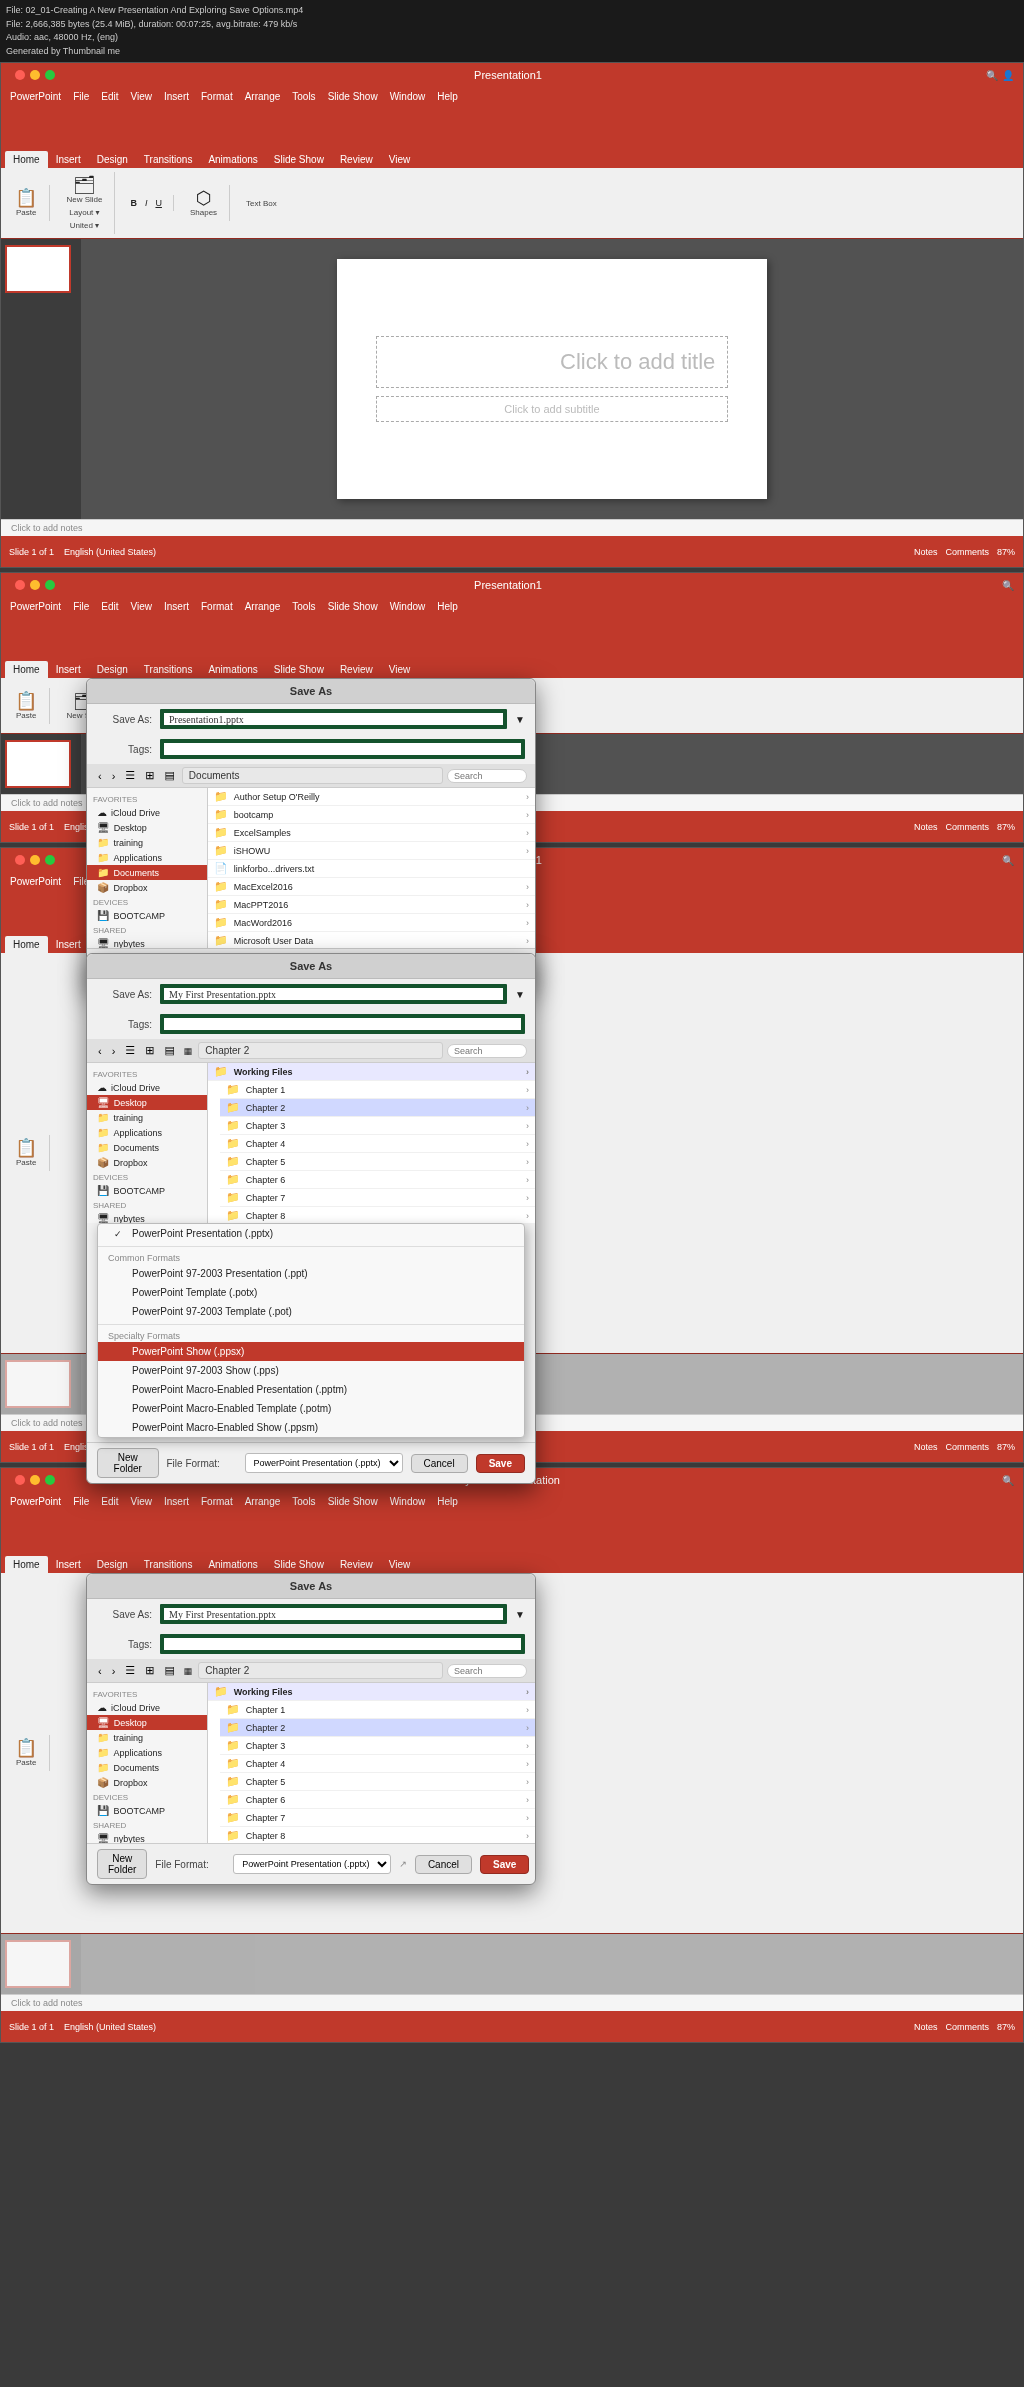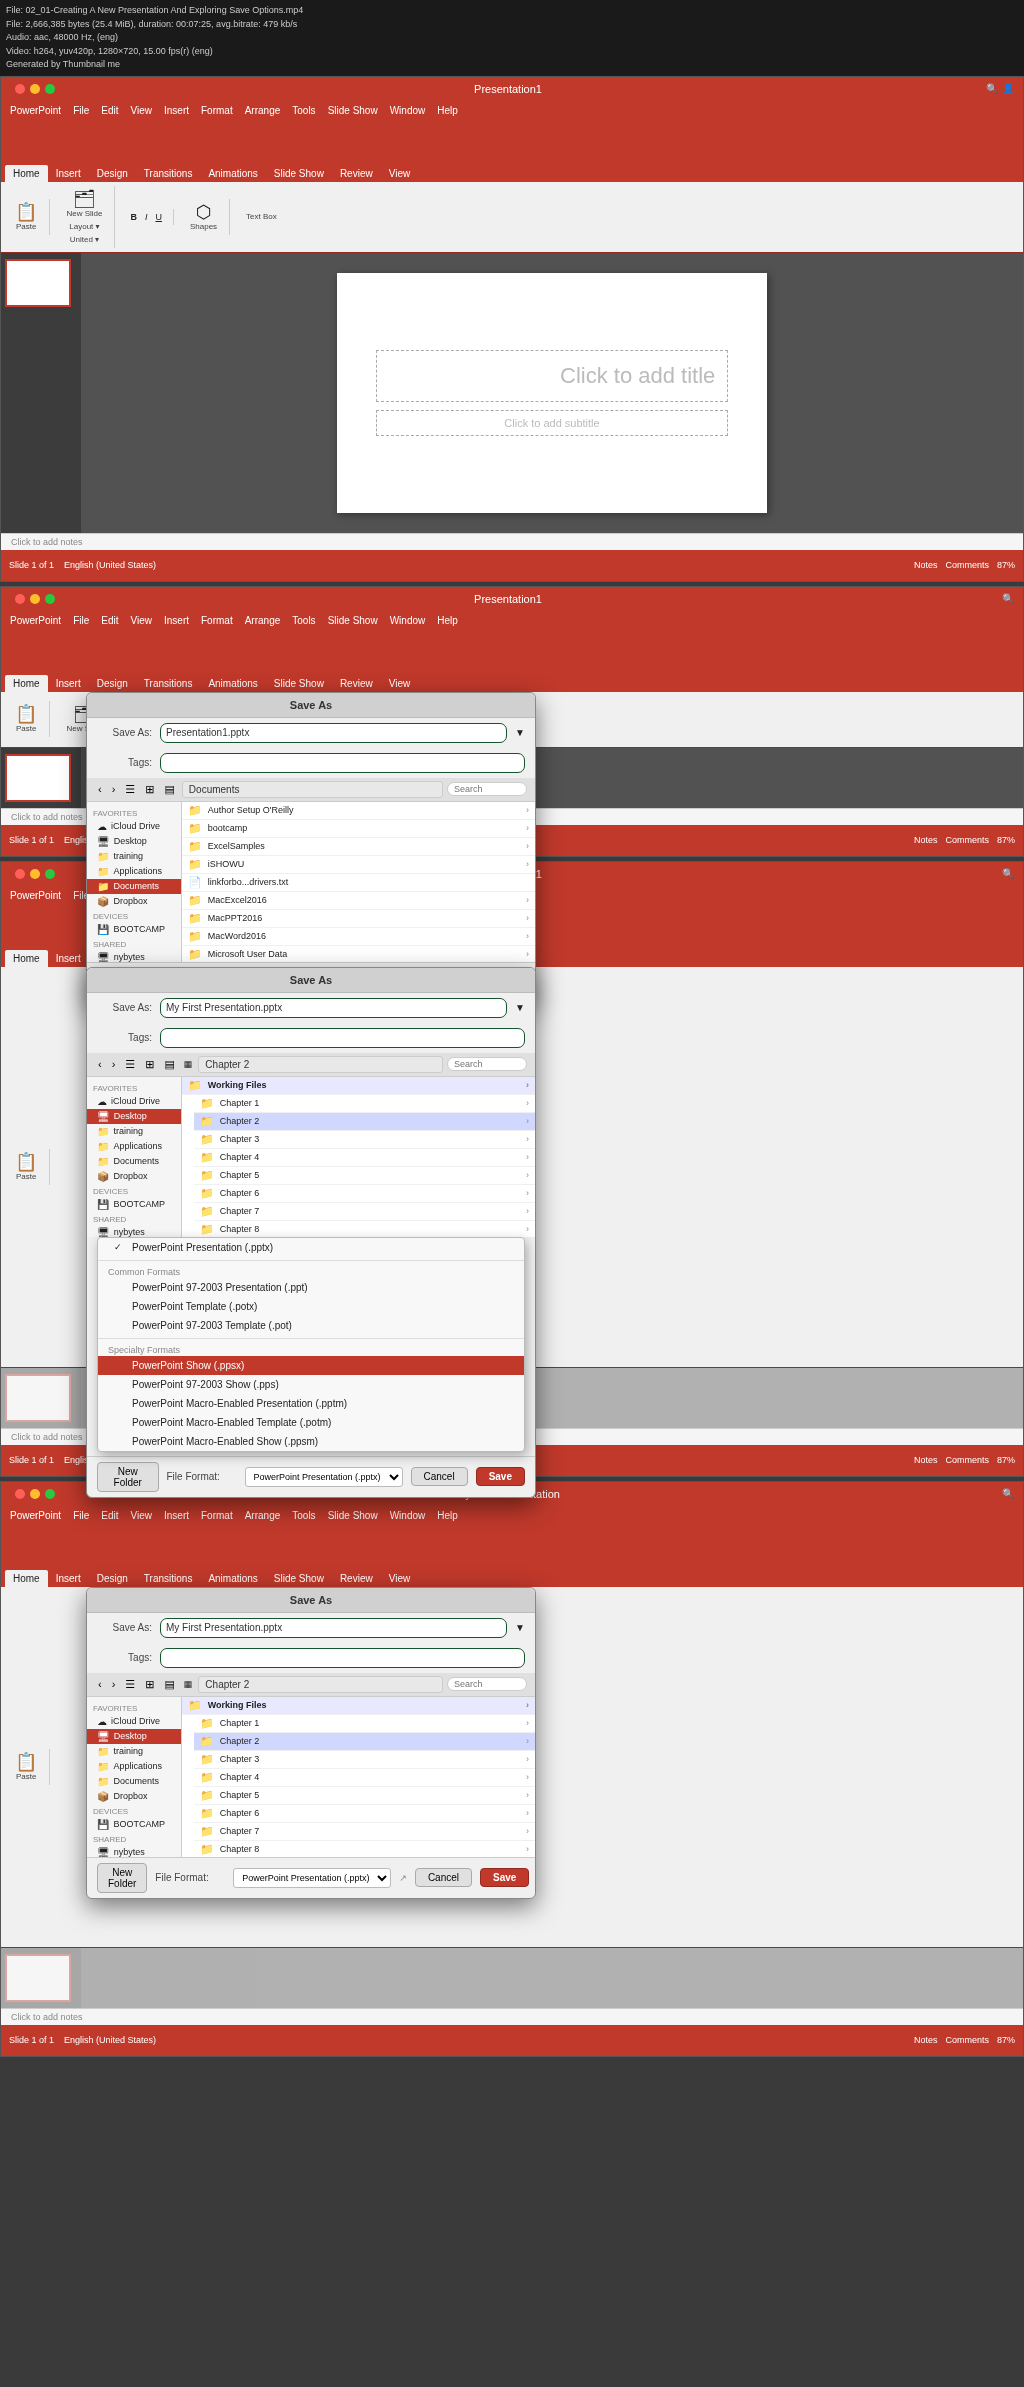--- a/index.html
+++ b/index.html
@@ -218,26 +218,27 @@
     .dialog-row {
       display: flex;
       align-items: center;
       padding: 5px 10px;
       gap: 8px;
     }
     .dialog-label { font-size: 10px; color: #444; min-width: 55px; text-align: right; }
     .dialog-input {
       flex: 1;
       background: #fff;
-      border: 1px solid #14532d;
-      border-radius: 7px;
+      border: 4px solid #14532d;
+      border-radius: 1px;
       padding: 2px 5px;
       font-size: 10px;
       color: #333;
       height: 20px;
+      font-family: Liberation Serif, serif;
     }
     .dialog-toolbar {
       background: #e0e0e0;
       border-bottom: 1px solid #ccc;
       padding: 3px 8px;
       display: flex;
       align-items: center;
       gap: 4px;
     }
     .dialog-toolbar button {
@@ -255,21 +256,21 @@
       padding: 2px 6px;
       font-size: 10px;
       color: #333;
       flex: 1;
     }
     .dialog-body {
       display: flex;
       height: 160px;
     }
     .dialog-sidebar {
-      width: 95px;
+      width: 121px;
       border-right: 1px solid #ccc;
       overflow-y: auto;
       font-size: 9px;
       background: #f5f5f5;
       padding: 4px 0;
     }
     .sidebar-section-label {
       color: #888;
       font-size: 8px;
       padding: 3px 6px 1px;
@@ -394,21 +395,20 @@
       width: 80px;
     }
   </style>
 </head>
 <body>
 
 <div class="video-info-bar">
   <div>File: 02_01-Creating A New Presentation And Exploring Save Options.mp4</div>
   <div>File: 2,666,385 bytes (25.4 MiB), duration: 00:07:25, avg.bitrate: 479 kb/s</div>
   <div>Audio: aac, 48000 Hz, (eng)</div>
-  <div>Video: h264, yuv420p, 1280×720, 15.00 fps(r) (eng)</div>
   <div>Generated by Thumbnail me</div>
 </div>
 
 <div class="ppt-section ppt-window">
 
   <div class="title-bar">
     <div class="traffic-lights">
       <span class="tl tl-red"></span>
       <span class="tl tl-yellow"></span>
       <span class="tl tl-green"></span>

